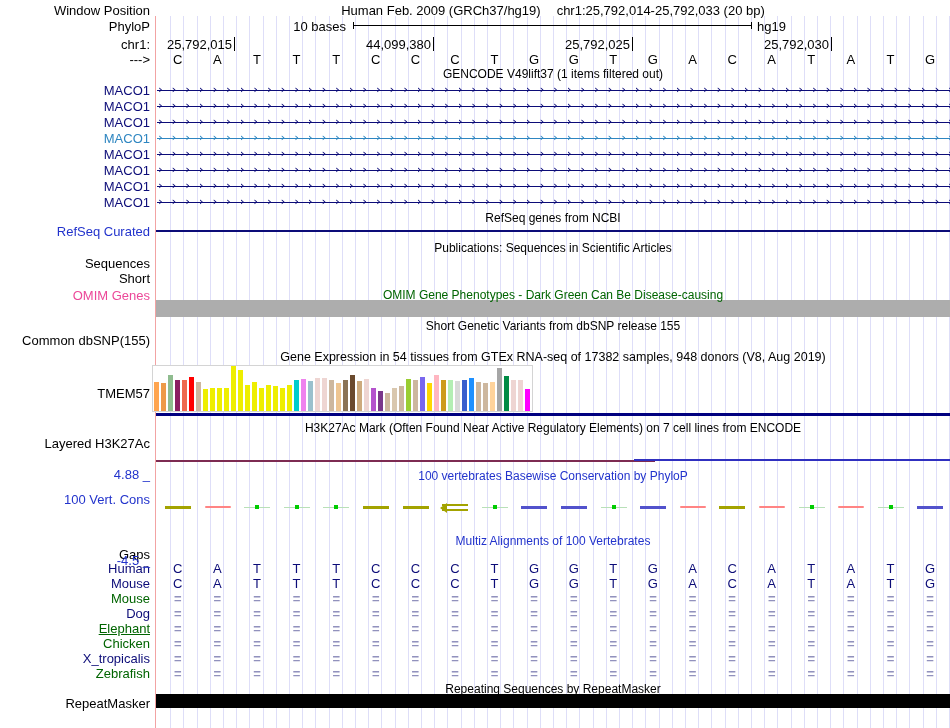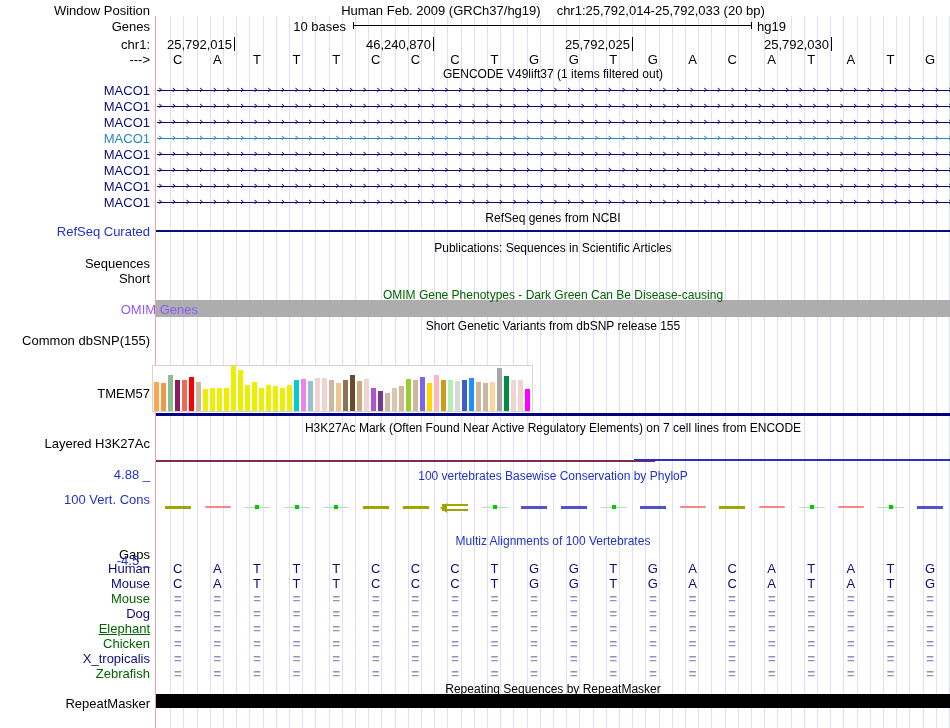--- a/index.html
+++ b/index.html
@@ -47,33 +47,33 @@
 <div id="browser">
   <div class="grid"></div>
   <div class="edge-line"></div>
 
   <div class="lbl" style="top:3px;">Window Position</div>
   <div class="title" style="top:3px;font-size:13px;display:flex;justify-content:center;gap:16px;">
     <span>Human Feb. 2009 (GRCh37/hg19)</span>
     <span>chr1:25,792,014-25,792,033 (20 bp)</span>
   </div>
 
-  <div class="lbl" style="top:19px;">Genes</div>
+  <div class="lbl" style="top:19px;">PhyloP</div>
   <div style="position:absolute;left:156px;top:19px;width:190px;text-align:right;z-index:3;">10 bases</div>
   <div class="scaleline" style="left:353px;top:22px;width:397px;"></div>
   <div style="position:absolute;left:757px;top:19px;z-index:3;">hg19</div>
 
   <div class="lbl" style="top:37px;">chr1:</div>
   <div id="ruler-ticks">
       <div class="tickgroup" style="left: 167px; top: 37px;">
         <span>25,792,015</span>
         <div class="tickbar"></div>
       </div>
       <div class="tickgroup" style="left: 366px; top: 37px;">
-        <span>46,240,870</span>
+        <span>44,099,380</span>
         <div class="tickbar"></div>
       </div>
       <div class="tickgroup" style="left: 565px; top: 37px;">
         <span>25,792,025</span>
         <div class="tickbar"></div>
       </div>
       <div class="tickgroup" style="left: 764px; top: 37px;">
         <span>25,792,030</span>
         <div class="tickbar"></div>
       </div>
@@ -150,25 +150,26 @@
   <div class="title" style="top:211px;">RefSeq genes from NCBI</div>
   <div class="lbl" style="top:224px;color:#2233cc;">RefSeq Curated</div>
   <div class="trackline" style="left:156px;top:230px;width:794px;height:2px;background:#0c0c78;"></div>
 
   <div class="title" style="top:241px;">Publications: Sequences in Scientific Articles</div>
   <div class="lbl" style="top:256px;">Sequences</div>
   <div class="lbl" style="top:271px;">Short</div>
 
   <div class="title" style="top:288px;color:#006400;">OMIM Gene Phenotypes - Dark Green Can Be Disease-causing</div>
   <div class="trackline" style="left:156px;top:300px;width:794px;height:17px;background:#adadad;"></div>
-  <div class="lbl" style="top:302px;color:#8b5cf6;margin-left:48px;">OMIM Genes</div>
+  <div class="lbl" style="top:288px;color:#ec4899;">OMIM Genes</div>
 
   <div class="title" style="top:319px;">Short Genetic Variants from dbSNP release 155</div>
   <div class="lbl" style="top:333px;">Common dbSNP(155)</div>
 
+  <div class="title" style="top:350px;font-size:12.5px;">Gene Expression in 54 tissues from GTEx RNA-seq of 17382 samples, 948 donors (V8, Aug 2019)</div>
   <div class="lbl" style="top:386px;">TMEM57</div>
   <div class="gtex-box" id="gtex-chart">
       <div class="gtex-bar" style="height: 29px; background: rgb(255, 165, 79);"></div>
       <div class="gtex-bar" style="height: 28px; background: rgb(238, 154, 73);"></div>
       <div class="gtex-bar" style="height: 36px; background: rgb(143, 188, 143);"></div>
       <div class="gtex-bar" style="height: 31px; background: rgb(139, 28, 98);"></div>
       <div class="gtex-bar" style="height: 31px; background: rgb(238, 106, 80);"></div>
       <div class="gtex-bar" style="height: 34px; background: rgb(255, 0, 0);"></div>
       <div class="gtex-bar" style="height: 29px; background: rgb(205, 183, 158);"></div>
       <div class="gtex-bar" style="height: 22px; background: rgb(238, 238, 0);"></div>

